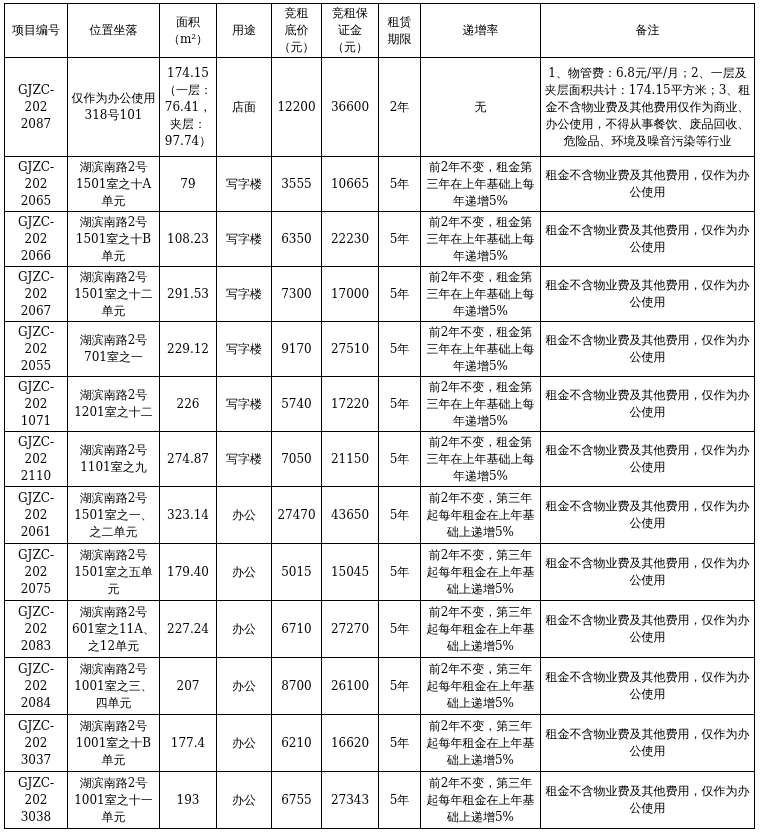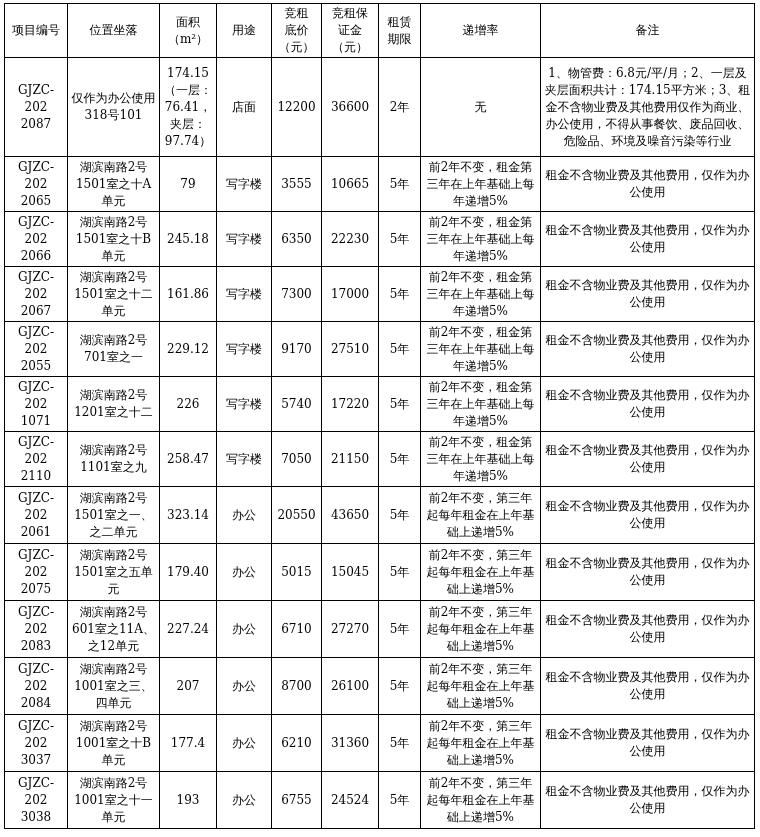--- a/index.html
+++ b/index.html
@@ -96,35 +96,35 @@
         <td>5年</td>
         <td>前2年不变，租金第三年在上年基础上每年递增5%</td>
         <td class="remark-cell">租金不含物业费及其他费用，仅作为办公使用</td>
       </tr>
       <tr style="height: 55px;">
         <td class="pre">GJZC-202
 2066</td>
         <td class="pre">湖滨南路2号
 1501室之十B
 单元</td>
-        <td class="pre">245.18</td>
+        <td class="pre">108.23</td>
         <td>写字楼</td>
         <td>6350</td>
         <td>22230</td>
         <td>5年</td>
         <td>前2年不变，租金第三年在上年基础上每年递增5%</td>
         <td class="remark-cell">租金不含物业费及其他费用，仅作为办公使用</td>
       </tr>
       <tr style="height: 55px;">
         <td class="pre">GJZC-202
 2067</td>
         <td class="pre">湖滨南路2号
 1501室之十二
 单元</td>
-        <td class="pre">161.86</td>
+        <td class="pre">291.53</td>
         <td>写字楼</td>
         <td>7300</td>
         <td>17000</td>
         <td>5年</td>
         <td>前2年不变，租金第三年在上年基础上每年递增5%</td>
         <td class="remark-cell">租金不含物业费及其他费用，仅作为办公使用</td>
       </tr>
       <tr style="height: 55px;">
         <td class="pre">GJZC-202
 2055</td>
@@ -149,37 +149,37 @@
         <td>17220</td>
         <td>5年</td>
         <td>前2年不变，租金第三年在上年基础上每年递增5%</td>
         <td class="remark-cell">租金不含物业费及其他费用，仅作为办公使用</td>
       </tr>
       <tr style="height: 55px;">
         <td class="pre">GJZC-202
 2110</td>
         <td class="pre">湖滨南路2号
 1101室之九</td>
-        <td class="pre">258.47</td>
+        <td class="pre">274.87</td>
         <td>写字楼</td>
         <td>7050</td>
         <td>21150</td>
         <td>5年</td>
         <td>前2年不变，租金第三年在上年基础上每年递增5%</td>
         <td class="remark-cell">租金不含物业费及其他费用，仅作为办公使用</td>
       </tr>
       <tr style="height: 57px;">
         <td class="pre">GJZC-202
 2061</td>
         <td class="pre">湖滨南路2号
 1501室之一、
 之二单元</td>
         <td class="pre">323.14</td>
         <td>办公</td>
-        <td>20550</td>
+        <td>27470</td>
         <td>43650</td>
         <td>5年</td>
         <td>前2年不变，第三年起每年租金在上年基础上递增5%</td>
         <td class="remark-cell">租金不含物业费及其他费用，仅作为办公使用</td>
       </tr>
       <tr style="height: 57px;">
         <td class="pre">GJZC-202
 2075</td>
         <td class="pre">湖滨南路2号
 1501室之五单
@@ -222,33 +222,33 @@
       </tr>
       <tr style="height: 57px;">
         <td class="pre">GJZC-202
 3037</td>
         <td class="pre">湖滨南路2号
 1001室之十B
 单元</td>
         <td class="pre">177.4</td>
         <td>办公</td>
         <td>6210</td>
-        <td>31360</td>
+        <td>16620</td>
         <td>5年</td>
         <td>前2年不变，第三年起每年租金在上年基础上递增5%</td>
         <td class="remark-cell">租金不含物业费及其他费用，仅作为办公使用</td>
       </tr>
       <tr style="height: 57px;">
         <td class="pre">GJZC-202
 3038</td>
         <td class="pre">湖滨南路2号
 1001室之十一
 单元</td>
         <td class="pre">193</td>
         <td>办公</td>
         <td>6755</td>
-        <td>24524</td>
+        <td>27343</td>
         <td>5年</td>
         <td>前2年不变，第三年起每年租金在上年基础上递增5%</td>
         <td class="remark-cell">租金不含物业费及其他费用，仅作为办公使用</td>
       </tr>
     </tbody>
 </table>
 
 </body></html>

